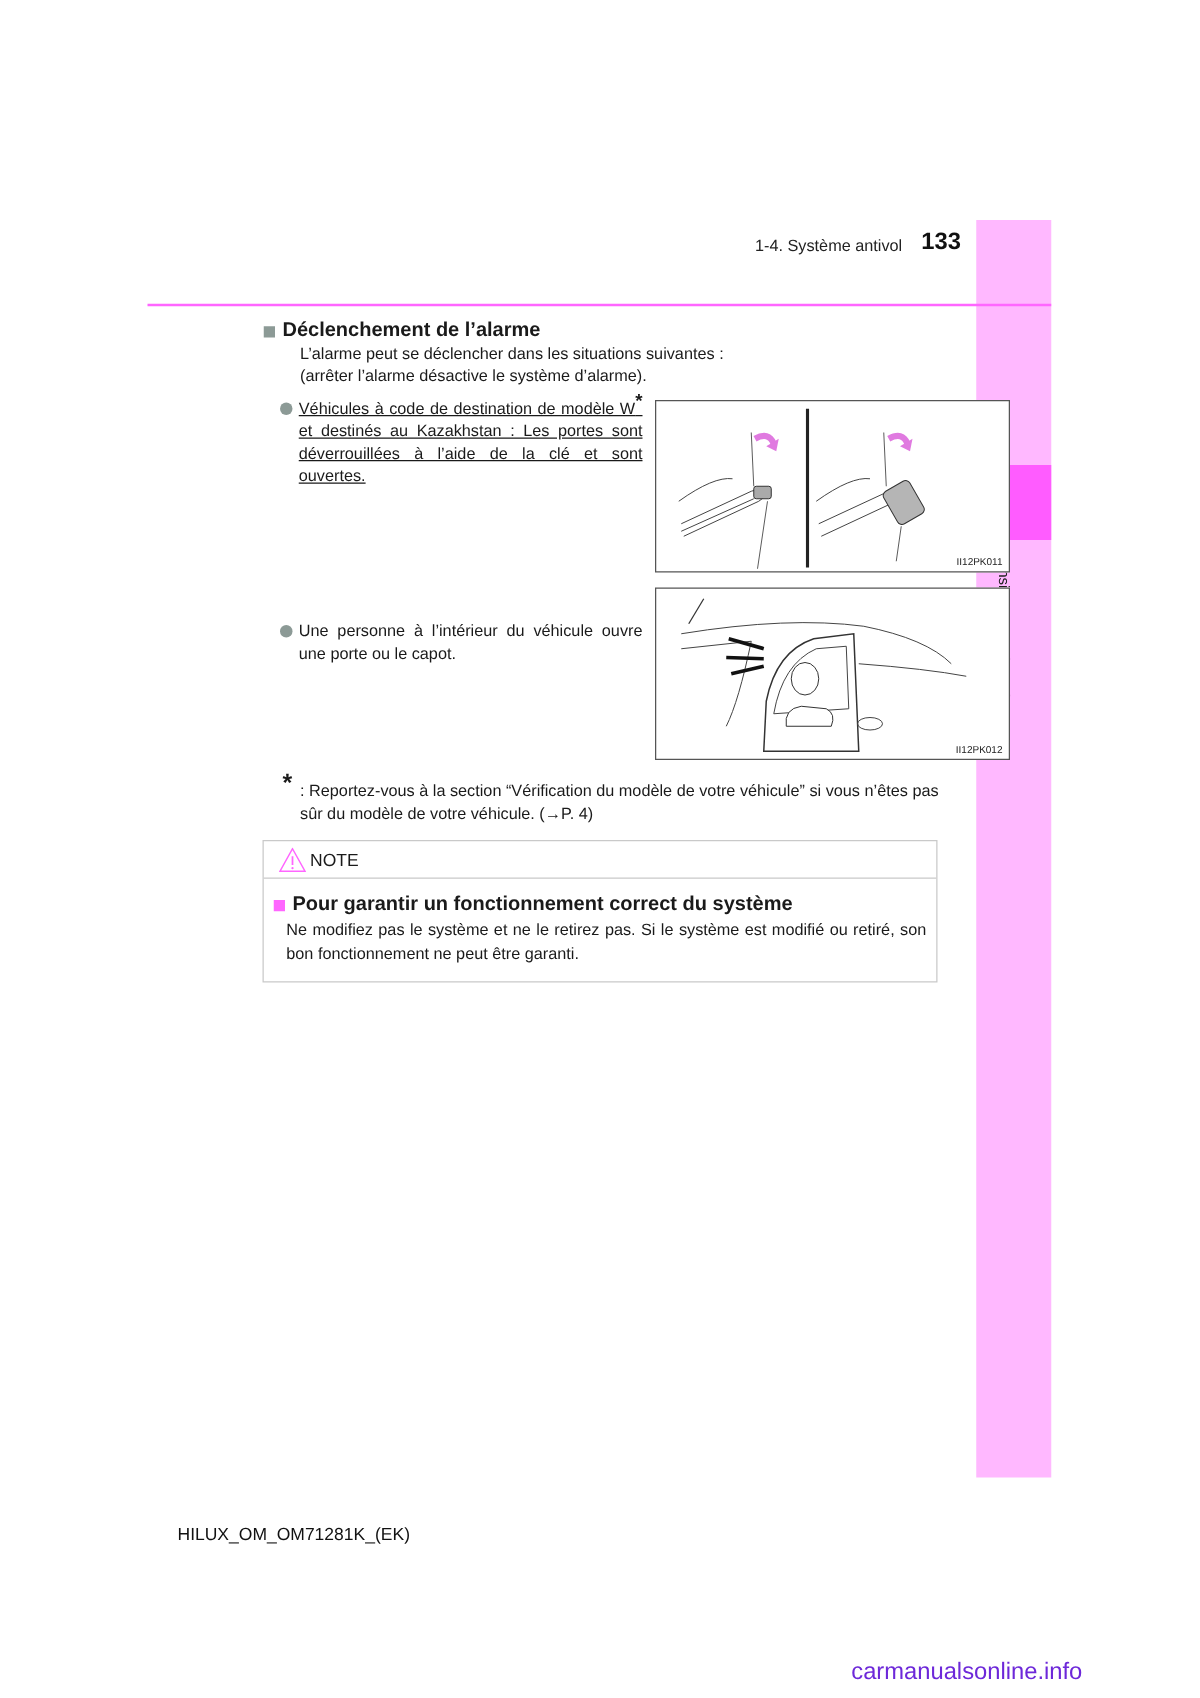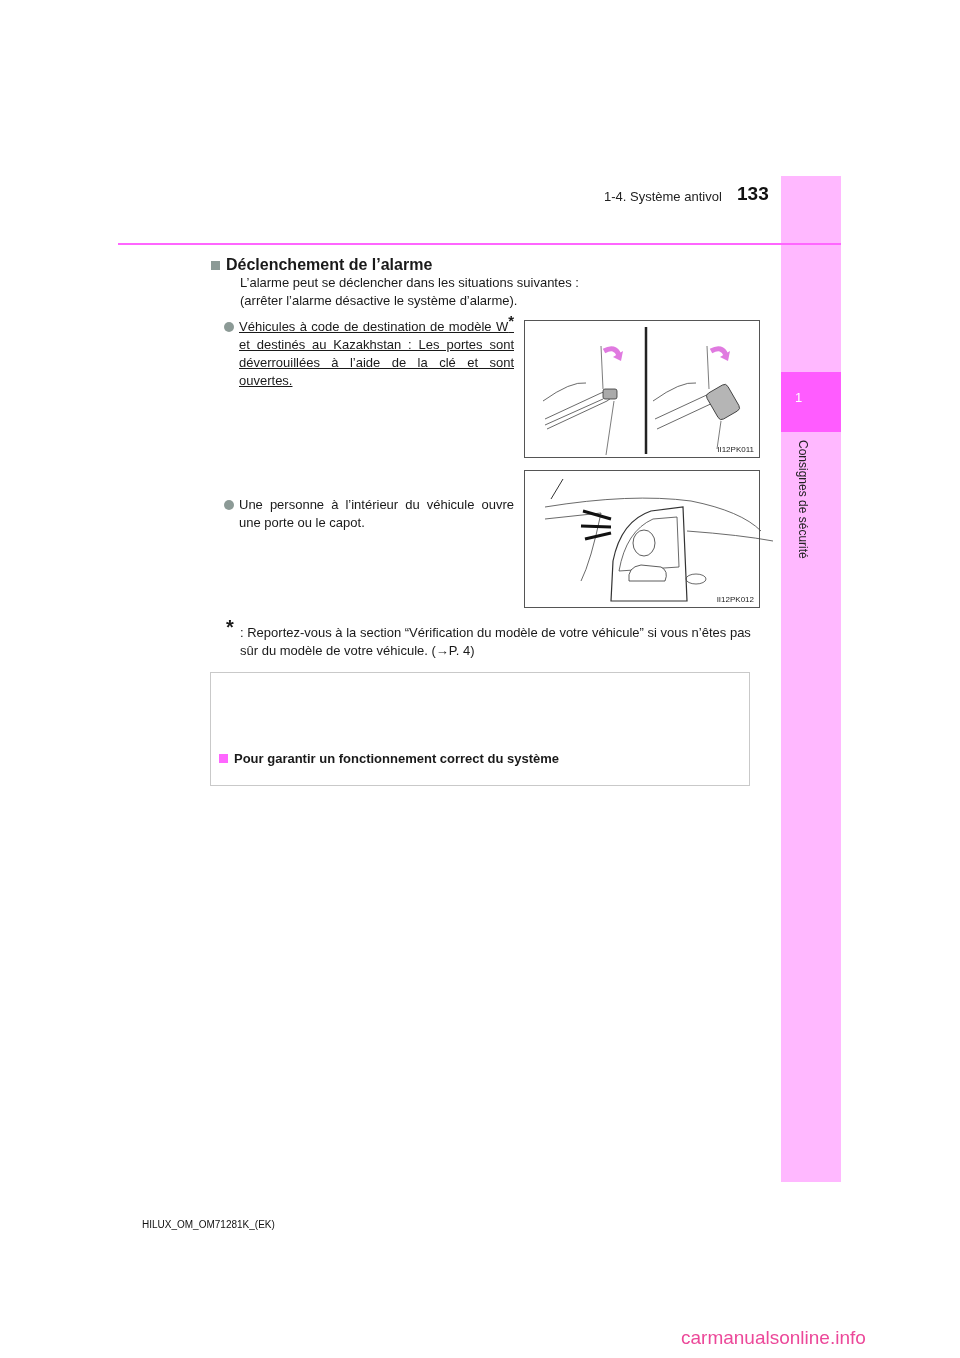--- a/index.html
+++ b/index.html
@@ -18,36 +18,36 @@
 
   .sec-title { position: absolute; left: 211px; top: 256px; font-size: 16px; font-weight: bold; display: flex; align-items: center; }
   .sq-gray { display: inline-block; width: 9px; height: 9px; background: #8c9a96; margin-right: 6px; }
   .intro { position: absolute; left: 240px; top: 274px; width: 380px; font-size: 13px; line-height: 18px; }
 
   .bullet { position: absolute; left: 224px; width: 290px; font-size: 13px; line-height: 18px; text-align: justify; }
   .bullet .dot { position: absolute; left: 0; top: 4px; width: 10px; height: 10px; border-radius: 50%; background: #8c9a96; }
   .bullet .txt { padding-left: 15px; display: block; }
   .bullet sup { font-size: 15px; font-weight: bold; line-height: 0; }
 
-  .figure { position: absolute; left: 524px; width: 236px; height: 138px; border: 1px solid #555; background: #fff; padding-left: 16px; }
+  .figure { position: absolute; left: 524px; width: 284px; height: 138px; border: 1px solid #555; background: #fff; padding-left: 16px; }
   .fig-code { position: absolute; right: 5px; bottom: 3px; font-size: 8px; color: #222; }
 
   .footnote { position: absolute; left: 228px; top: 624px; width: 525px; font-size: 13px; line-height: 18px; }
   .footnote .star { position: absolute; left: -2px; top: -6px; font-size: 20px; font-weight: bold; }
   .footnote .body { padding-left: 12px; display: block; }
 
   .note-box { position: absolute; left: 210px; top: 672px; width: 540px; height: 114px; border: 1px solid #c9c9c9; }
   .note-head { height: 30px; border-bottom: 1px solid #c9c9c9; display: flex; align-items: center; padding-left: 12px; font-size: 14px; }
   .note-head svg { margin-right: 3px; }
-  .note-title { position: absolute; left: 8px; top: 42px; font-size: 13px; font-weight: bold; display: flex; align-items: center; margin-top: 36px; }
+  .note-title { position: absolute; left: 8px; top: 42px; font-size: 16px; font-weight: bold; display: flex; align-items: center; }
   .sq-pink { display: inline-block; width: 9px; height: 9px; background: #ff66ff; margin-right: 6px; }
   .note-body { position: absolute; left: 18px; top: 61px; width: 512px; font-size: 13px; line-height: 19px; text-align: justify; }
 
-  .footer-doc { position: absolute; left: 142px; top: 1219px; font-size: 10px; color: #111; }
-  .watermark { position: absolute; left: 681px; top: 1327px; font-size: 19px; color: #ec4899; }
+  .footer-doc { position: absolute; left: 142px; top: 1219px; font-size: 14px; color: #111; }
+  .watermark { position: absolute; left: 681px; top: 1327px; font-size: 19px; color: #6d28d9; }
 </style>
 </head>
 <body>
 
 <div class="side-strip"></div>
 <div class="side-tab-active"></div>
 <div class="side-tab-num">1</div>
 <div class="side-label">Consignes de sécurité</div>
 
 <div class="header-section">1-4. Système antivol</div>
@@ -109,20 +109,29 @@
   </svg>
   <span class="fig-code">II12PK012</span>
 </div>
 
 <div class="footnote">
   <span class="star">*</span>
   <span class="body">: Reportez-vous à la section “Vérification du modèle de votre véhicule” si vous n’êtes pas sûr du modèle de votre véhicule. (→P. 4)</span>
 </div>
 
 <div class="note-box">
+  <div class="note-head">
+    <svg width="22" height="20" viewBox="0 0 22 20">
+      <polygon points="11,1 21,19 1,19" fill="none" stroke="#ff66ff" stroke-width="1.2"></polygon>
+      <line x1="11" y1="7" x2="11" y2="14" stroke="#ff66ff" stroke-width="1.4"></line>
+      <circle cx="11" cy="16.5" r="0.9" fill="#ff66ff"></circle>
+    </svg>
+    <span>NOTE</span>
+  </div>
   <div class="note-title">
     <span class="sq-pink"></span>
     <span>Pour garantir un fonctionnement correct du système</span>
   </div>
+  <div class="note-body">Ne modifiez pas le système et ne le retirez pas. Si le système est modifié ou retiré, son bon fonctionnement ne peut être garanti.</div>
 </div>
 
 <div class="footer-doc">HILUX_OM_OM71281K_(EK)</div>
 <div class="watermark">carmanualsonline.info</div>
 
 </body></html>

